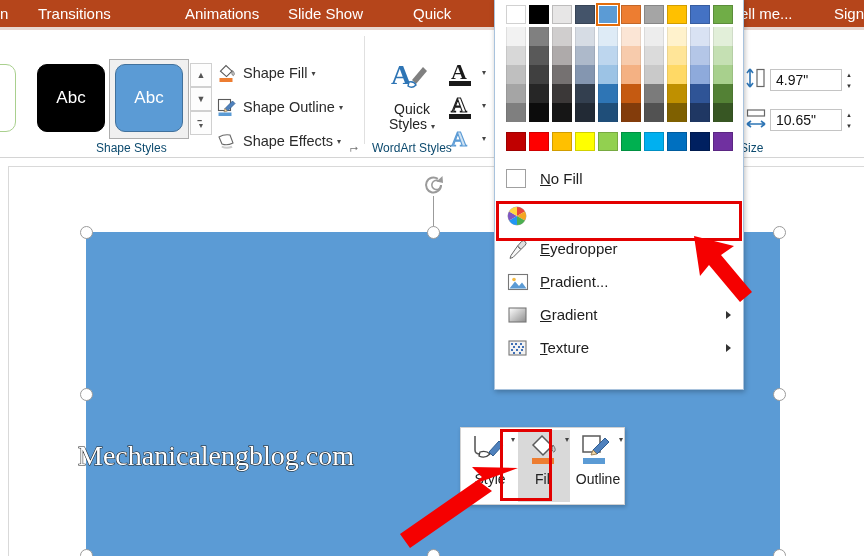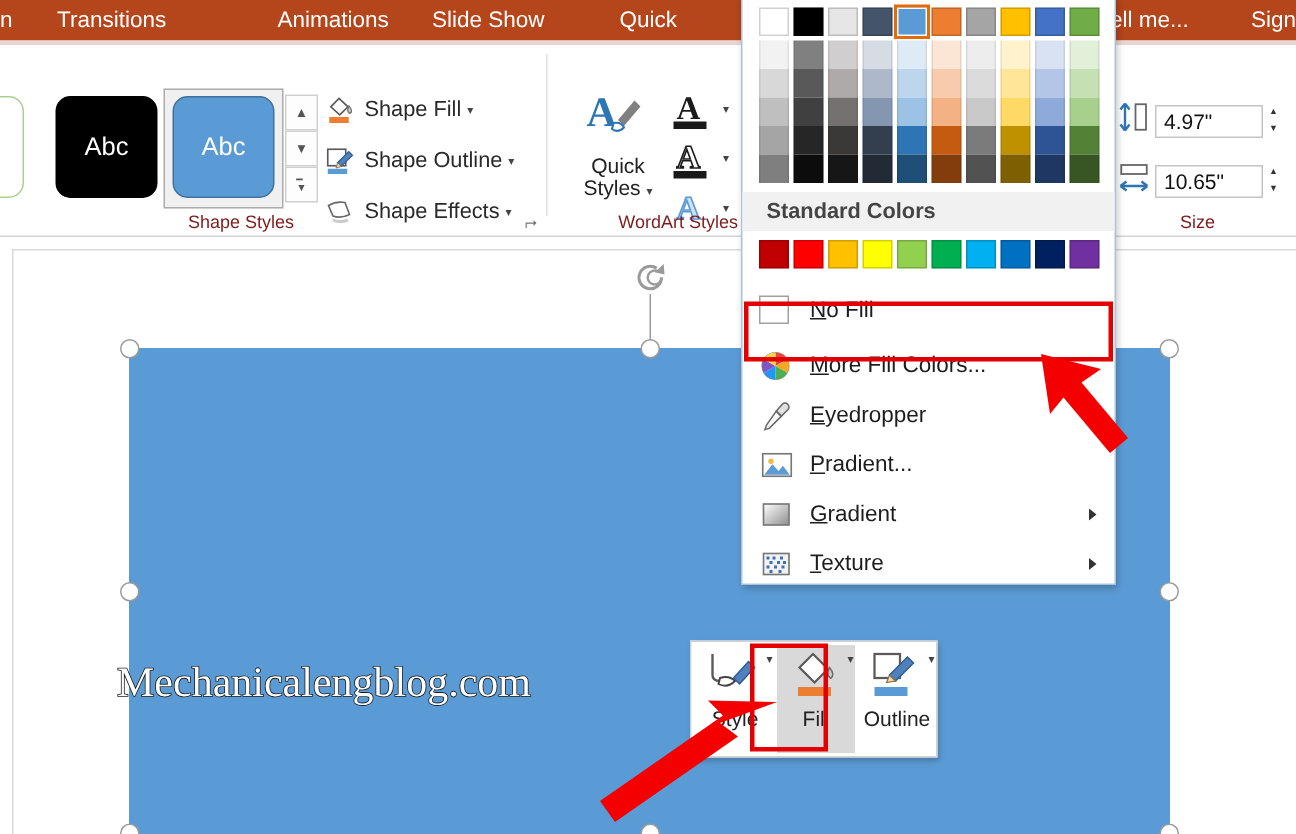--- a/index.html
+++ b/index.html
@@ -30,22 +30,22 @@
     background:#e8d7d0;
   }
 
   
   .ribbon {
     position: absolute; left:0; top:30px; width:864px; height:128px;
     background: #ffffff;
     border-bottom: 1px solid #d4d4d4;
   }
   .grp-label {
-    position:absolute; bottom:2px; font-size:12px; color:#7f1d1d;
-    text-align:right; white-space:nowrap;
+    position:absolute; bottom:2px; font-size:12px; color:#0c4a6e;
+    text-align:left; white-space:nowrap;
   }
   .grp-sep {
     position:absolute; top:6px; width:1px; height:108px; background:#e0e0e0;
   }
 
   
   .gal-item {
     position:absolute; width:68px; height:68px;
     border-radius:10px;
     display:flex; align-items:center; justify-content:center;
@@ -373,41 +373,39 @@
   </div>
   <div class="annot-box" style="left:500px;top:429px;width:52px;height:72px;"></div>
 
   <div class="dropdown">
 
     <div class="dd-sect">
       <div class="swatch-row" id="theme-base-row"><span class="swatch" style="background: rgb(255, 255, 255);"></span><span class="swatch" style="background: rgb(0, 0, 0);"></span><span class="swatch" style="background: rgb(231, 230, 230);"></span><span class="swatch" style="background: rgb(68, 84, 106);"></span><span class="swatch sel" style="background: rgb(91, 155, 213);"></span><span class="swatch" style="background: rgb(237, 125, 49);"></span><span class="swatch" style="background: rgb(165, 165, 165);"></span><span class="swatch" style="background: rgb(255, 192, 0);"></span><span class="swatch" style="background: rgb(68, 114, 196);"></span><span class="swatch" style="background: rgb(112, 173, 71);"></span></div>
       <div class="var-grid" id="theme-var-grid"><span class="var-col"><span class="var-cell" style="display: block; background: rgb(242, 242, 242);"></span><span class="var-cell" style="display: block; background: rgb(216, 216, 216);"></span><span class="var-cell" style="display: block; background: rgb(191, 191, 191);"></span><span class="var-cell" style="display: block; background: rgb(165, 165, 165);"></span><span class="var-cell" style="display: block; background: rgb(127, 127, 127);"></span></span><span class="var-col"><span class="var-cell" style="display: block; background: rgb(128, 128, 128);"></span><span class="var-cell" style="display: block; background: rgb(89, 89, 89);"></span><span class="var-cell" style="display: block; background: rgb(64, 64, 64);"></span><span class="var-cell" style="display: block; background: rgb(38, 38, 38);"></span><span class="var-cell" style="display: block; background: rgb(12, 12, 12);"></span></span><span class="var-col"><span class="var-cell" style="display: block; background: rgb(208, 206, 206);"></span><span class="var-cell" style="display: block; background: rgb(174, 170, 170);"></span><span class="var-cell" style="display: block; background: rgb(117, 113, 113);"></span><span class="var-cell" style="display: block; background: rgb(59, 56, 56);"></span><span class="var-cell" style="display: block; background: rgb(22, 22, 22);"></span></span><span class="var-col"><span class="var-cell" style="display: block; background: rgb(214, 220, 228);"></span><span class="var-cell" style="display: block; background: rgb(173, 185, 202);"></span><span class="var-cell" style="display: block; background: rgb(132, 150, 176);"></span><span class="var-cell" style="display: block; background: rgb(51, 63, 79);"></span><span class="var-cell" style="display: block; background: rgb(34, 42, 53);"></span></span><span class="var-col"><span class="var-cell" style="display: block; background: rgb(222, 235, 246);"></span><span class="var-cell" style="display: block; background: rgb(189, 214, 238);"></span><span class="var-cell" style="display: block; background: rgb(156, 195, 229);"></span><span class="var-cell" style="display: block; background: rgb(46, 117, 181);"></span><span class="var-cell" style="display: block; background: rgb(31, 78, 121);"></span></span><span class="var-col"><span class="var-cell" style="display: block; background: rgb(251, 229, 213);"></span><span class="var-cell" style="display: block; background: rgb(247, 203, 172);"></span><span class="var-cell" style="display: block; background: rgb(244, 177, 131);"></span><span class="var-cell" style="display: block; background: rgb(197, 90, 17);"></span><span class="var-cell" style="display: block; background: rgb(131, 60, 11);"></span></span><span class="var-col"><span class="var-cell" style="display: block; background: rgb(237, 237, 237);"></span><span class="var-cell" style="display: block; background: rgb(219, 219, 219);"></span><span class="var-cell" style="display: block; background: rgb(201, 201, 201);"></span><span class="var-cell" style="display: block; background: rgb(123, 123, 123);"></span><span class="var-cell" style="display: block; background: rgb(82, 82, 82);"></span></span><span class="var-col"><span class="var-cell" style="display: block; background: rgb(255, 242, 204);"></span><span class="var-cell" style="display: block; background: rgb(255, 229, 152);"></span><span class="var-cell" style="display: block; background: rgb(255, 217, 101);"></span><span class="var-cell" style="display: block; background: rgb(191, 144, 0);"></span><span class="var-cell" style="display: block; background: rgb(127, 96, 0);"></span></span><span class="var-col"><span class="var-cell" style="display: block; background: rgb(217, 226, 243);"></span><span class="var-cell" style="display: block; background: rgb(180, 198, 231);"></span><span class="var-cell" style="display: block; background: rgb(142, 170, 219);"></span><span class="var-cell" style="display: block; background: rgb(47, 84, 150);"></span><span class="var-cell" style="display: block; background: rgb(31, 55, 99);"></span></span><span class="var-col"><span class="var-cell" style="display: block; background: rgb(226, 239, 217);"></span><span class="var-cell" style="display: block; background: rgb(197, 224, 179);"></span><span class="var-cell" style="display: block; background: rgb(168, 208, 141);"></span><span class="var-cell" style="display: block; background: rgb(83, 129, 53);"></span><span class="var-cell" style="display: block; background: rgb(55, 86, 35);"></span></span></div>
     </div>
 
-    <div class="dd-header" style="margin-top:2px;">Standard Colors</div>
     <div class="swatch-row" id="standard-row" style="margin-top:6px;"><span class="swatch" style="background: rgb(192, 0, 0);"></span><span class="swatch" style="background: rgb(255, 0, 0);"></span><span class="swatch" style="background: rgb(255, 192, 0);"></span><span class="swatch" style="background: rgb(255, 255, 0);"></span><span class="swatch" style="background: rgb(146, 208, 80);"></span><span class="swatch" style="background: rgb(0, 176, 80);"></span><span class="swatch" style="background: rgb(0, 176, 240);"></span><span class="swatch" style="background: rgb(0, 112, 192);"></span><span class="swatch" style="background: rgb(0, 32, 96);"></span><span class="swatch" style="background: rgb(112, 48, 160);"></span></div>
 
     <div class="nofill-row" style="margin-top:12px;">
       <span class="nofill-box"></span>
       <span class="mi-label"><u>N</u><span>o Fill</span></span>
     </div>
 
     <div class="mi" style="margin-top:6px;">
       <span class="mi-icon">
         <svg width="24" height="22" viewBox="0 0 24 22">
           <circle cx="11" cy="11" r="9" fill="#fff" stroke="#999" stroke-width=".8"></circle>
           <path d="M11 11 L11 2 A9 9 0 0 1 18.8 6.5 Z" fill="#e8453c"></path>
           <path d="M11 11 L18.8 6.5 A9 9 0 0 1 18.8 15.5 Z" fill="#f5a623"></path>
           <path d="M11 11 L18.8 15.5 A9 9 0 0 1 11 20 Z" fill="#4caf50"></path>
           <path d="M11 11 L11 20 A9 9 0 0 1 3.2 15.5 Z" fill="#2196f3"></path>
           <path d="M11 11 L3.2 15.5 A9 9 0 0 1 3.2 6.5 Z" fill="#7e57c2"></path>
           <path d="M11 11 L3.2 6.5 A9 9 0 0 1 11 2 Z" fill="#ffd740"></path>
         </svg>
       </span>
-      <span class="mi-label"><u>M</u><span>ore Fill Colors...</span></span>
     </div>
 
     <div class="mi">
       <span class="mi-icon">
         <svg width="24" height="22" viewBox="0 0 24 22">
           <path d="M15.5 3.5 a2.6 2.6 0 0 1 3.7 3.7 L15 11.4 L11.6 8 Z" fill="#e0e0e0" stroke="#666" stroke-width="1"></path>
           <path d="M11.4 8.2 L14.8 11.6 L7 19.4 L4 20.4 L5 17.4 Z" fill="#f7f7f7" stroke="#666" stroke-width="1"></path>
         </svg>
       </span>
       <span class="mi-label"><u>E</u><span>yedropper</span></span>

